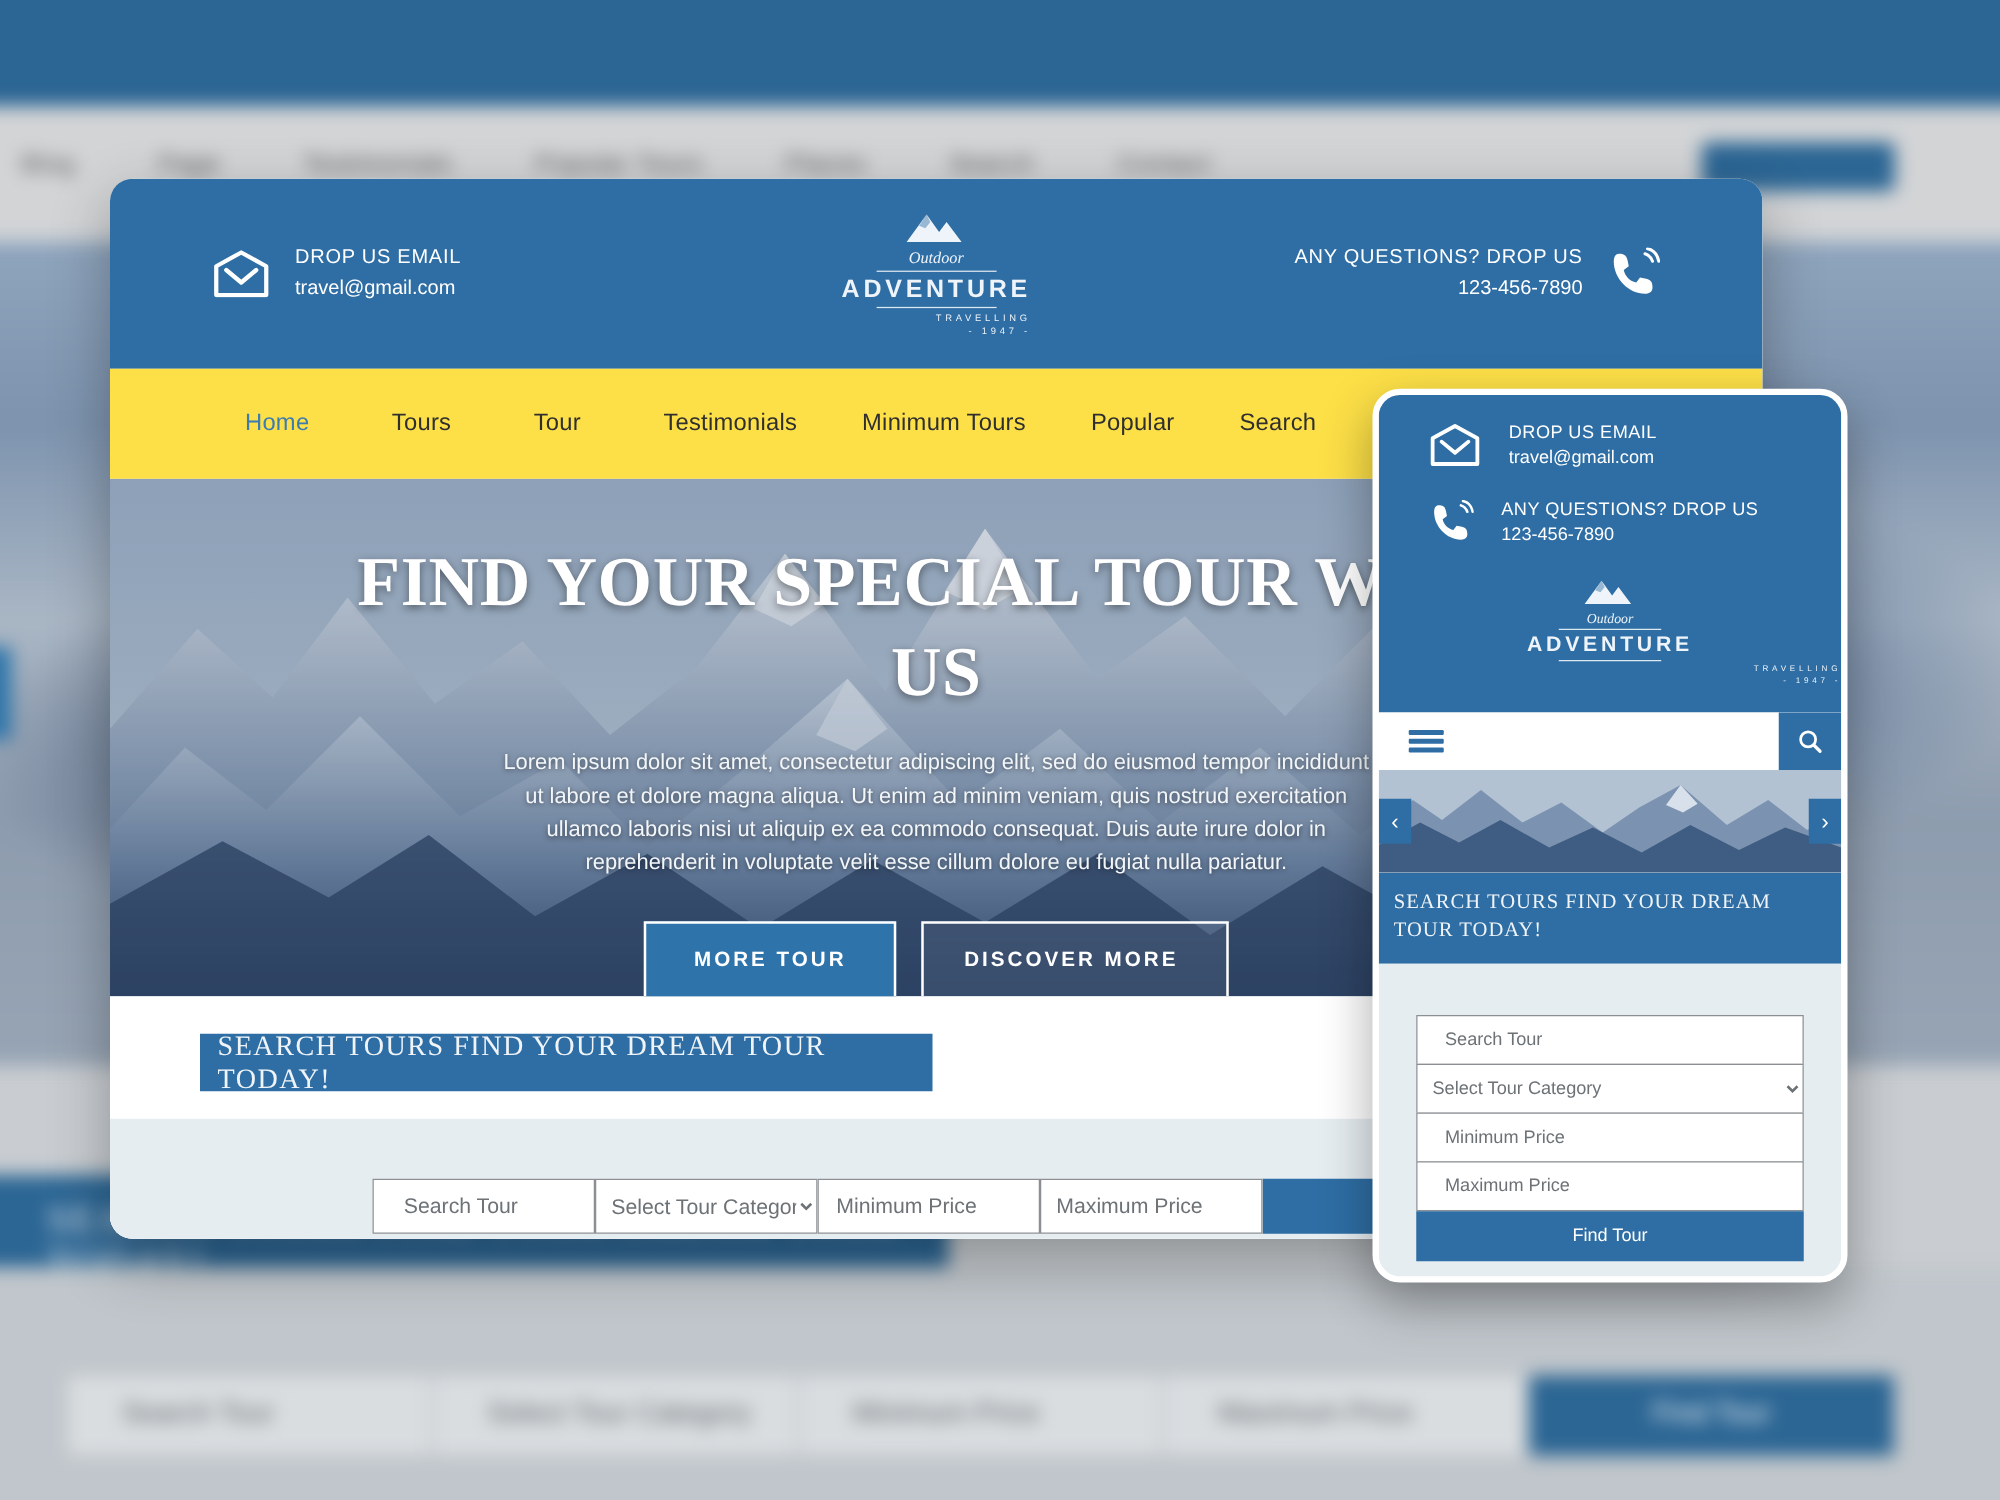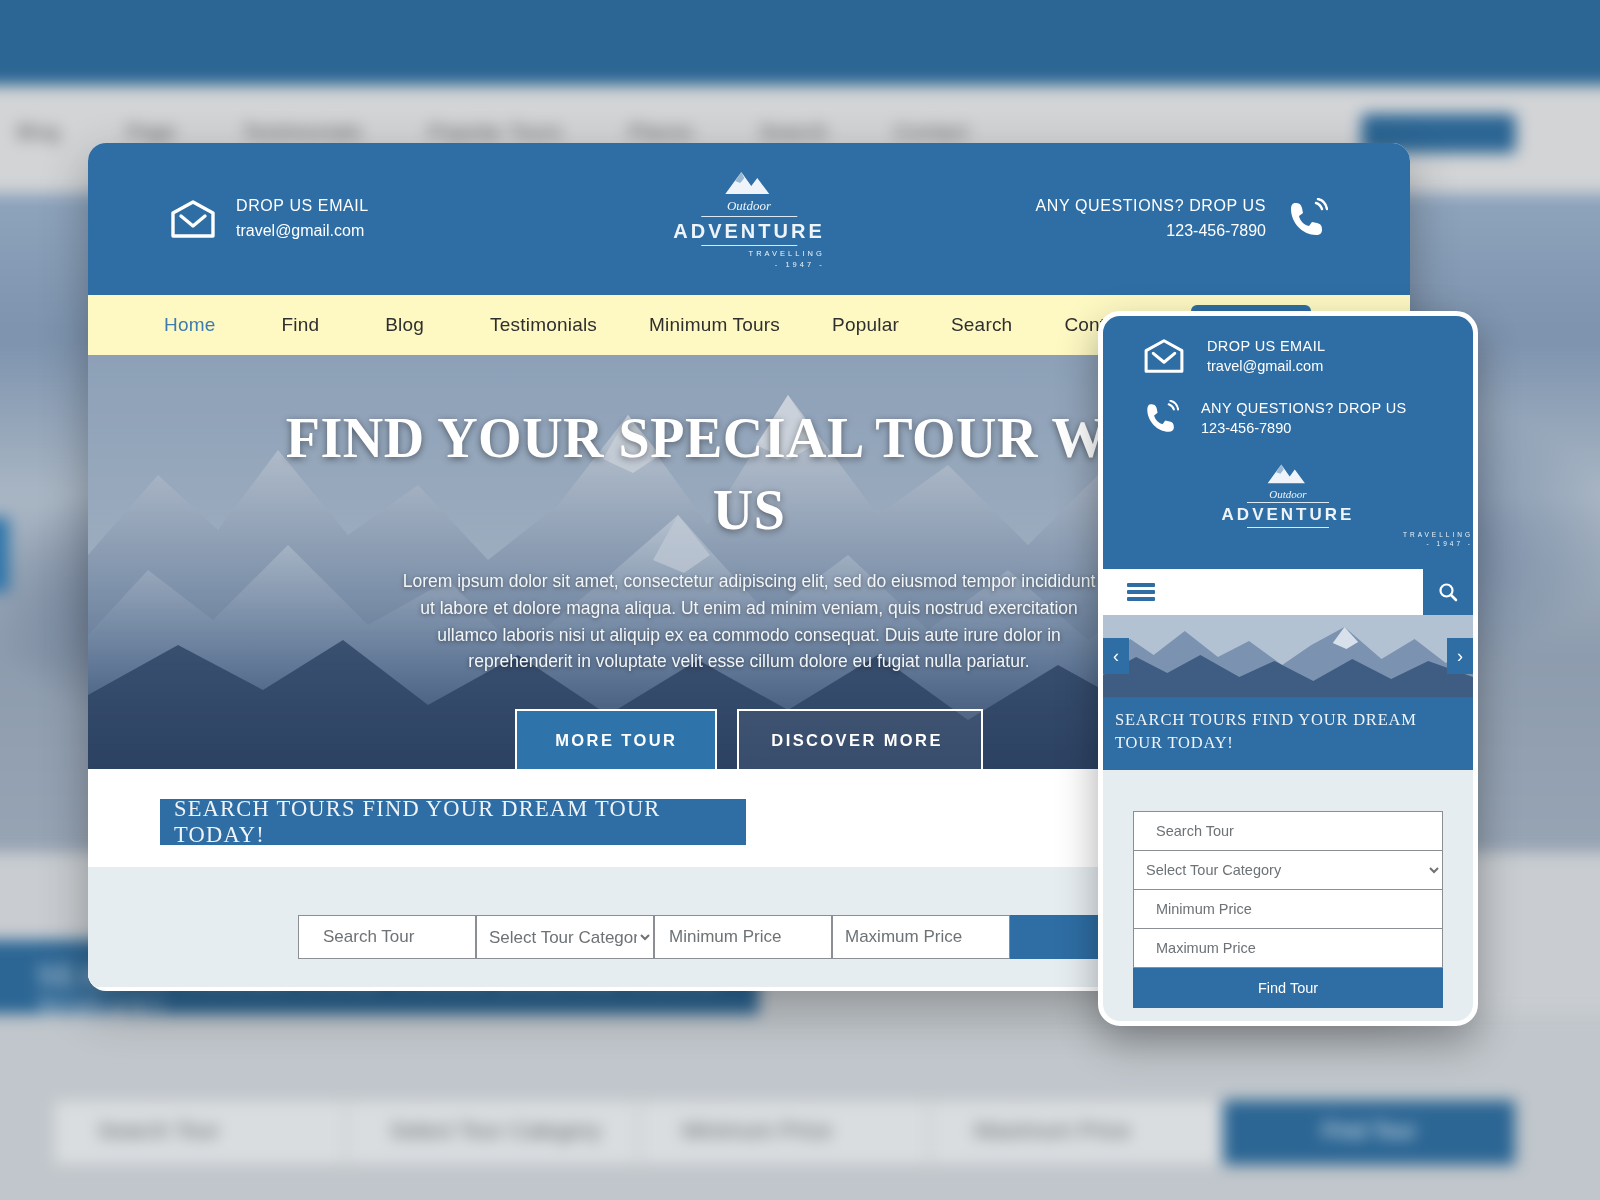--- a/index.html
+++ b/index.html
@@ -108,23 +108,23 @@
   .icon-env { width: 46px; height: 38px; display: block; }
   .icon-phone { width: 42px; height: 42px; display: block; }
 
   .d-logo {
     position: absolute; left: 50%; top: 50%;
     transform: translate(-50%, -50%);
     text-align: center; color: #eef4f9;
   }
 
   .d-nav {
-    height: 60px; background: #fef9c3;
+    height: 88px; background: #fde047;
     display: flex; align-items: center;
-    padding-left: 76px; gap: 0;
+    padding-left: 108px; gap: 0;
     position: relative; z-index: 4;
   }
   .d-nav-item {
     font-size: 19px; color: #2f2f2f; letter-spacing: .2px;
     margin-right: 52px; white-space: nowrap; cursor: pointer;
   }
   .d-nav-item.active { color: #3d7cb0; }
   .d-nav-item.wide { margin-right: 66px; }
   .d-buy {
     background: #2e6ea4; color: #fff; font-size: 19px;
@@ -349,22 +349,22 @@
         <svg class="icon-phone" viewBox="0 0 42 42" fill="none">
           <path d="M9 5c4 0 6 1 7 5l1 5-4 3c1 5 5 9 10 10l3-4 5 1c4 1 5 3 5 7 0 3-2 5-6 5C17 37 5 25 5 11c0-4 2-6 4-6z" fill="#fff"></path>
           <path d="M30 5c3 1 5 3 6 6M32 1c5 1 8 5 9 10" stroke="#fff" stroke-width="2.4" stroke-linecap="round"></path>
         </svg>
       </span>
     </div>
   </div>
 
   <div class="d-nav">
     <div class="d-nav-item active wide">Home</div>
-    <div class="d-nav-item wide">Find</div>
-    <div class="d-nav-item wide">Blog</div>
+    <div class="d-nav-item wide">Tours</div>
+    <div class="d-nav-item wide">Tour</div>
     <div class="d-nav-item">Testimonials</div>
     <div class="d-nav-item">Minimum Tours</div>
     <div class="d-nav-item">Popular</div>
     <div class="d-nav-item">Search</div>
     <div class="d-nav-item">Contact</div>
     <div class="d-buy">Buy Now</div>
   </div>
 
   <div class="d-hero">
     <svg class="d-hero-mountains" viewBox="0 0 1322 414" preserveAspectRatio="none">

